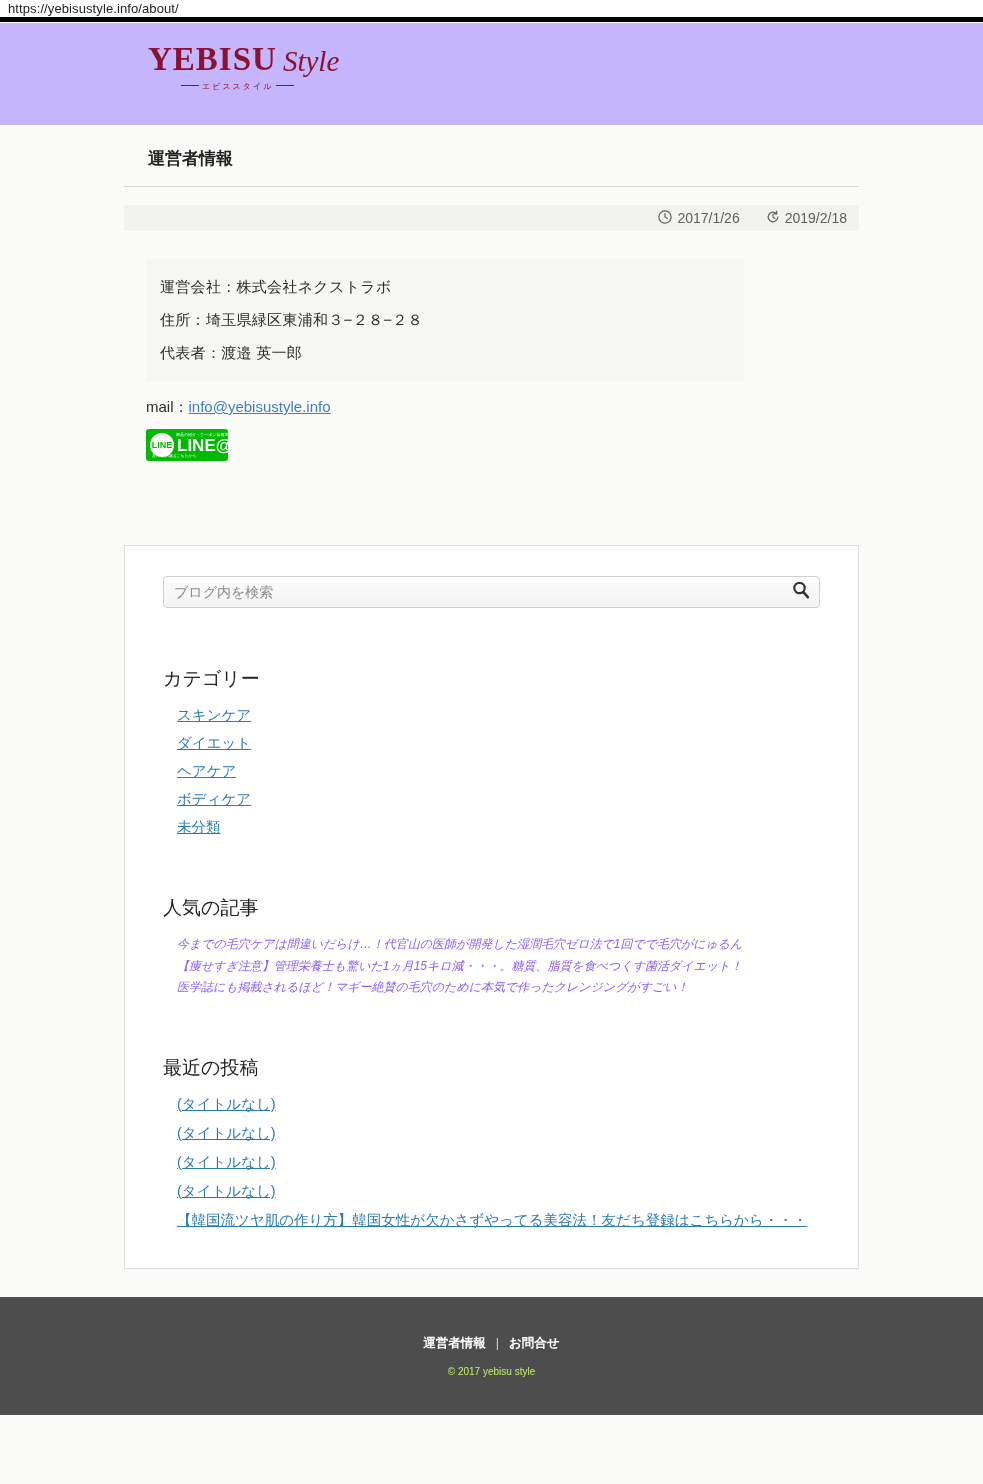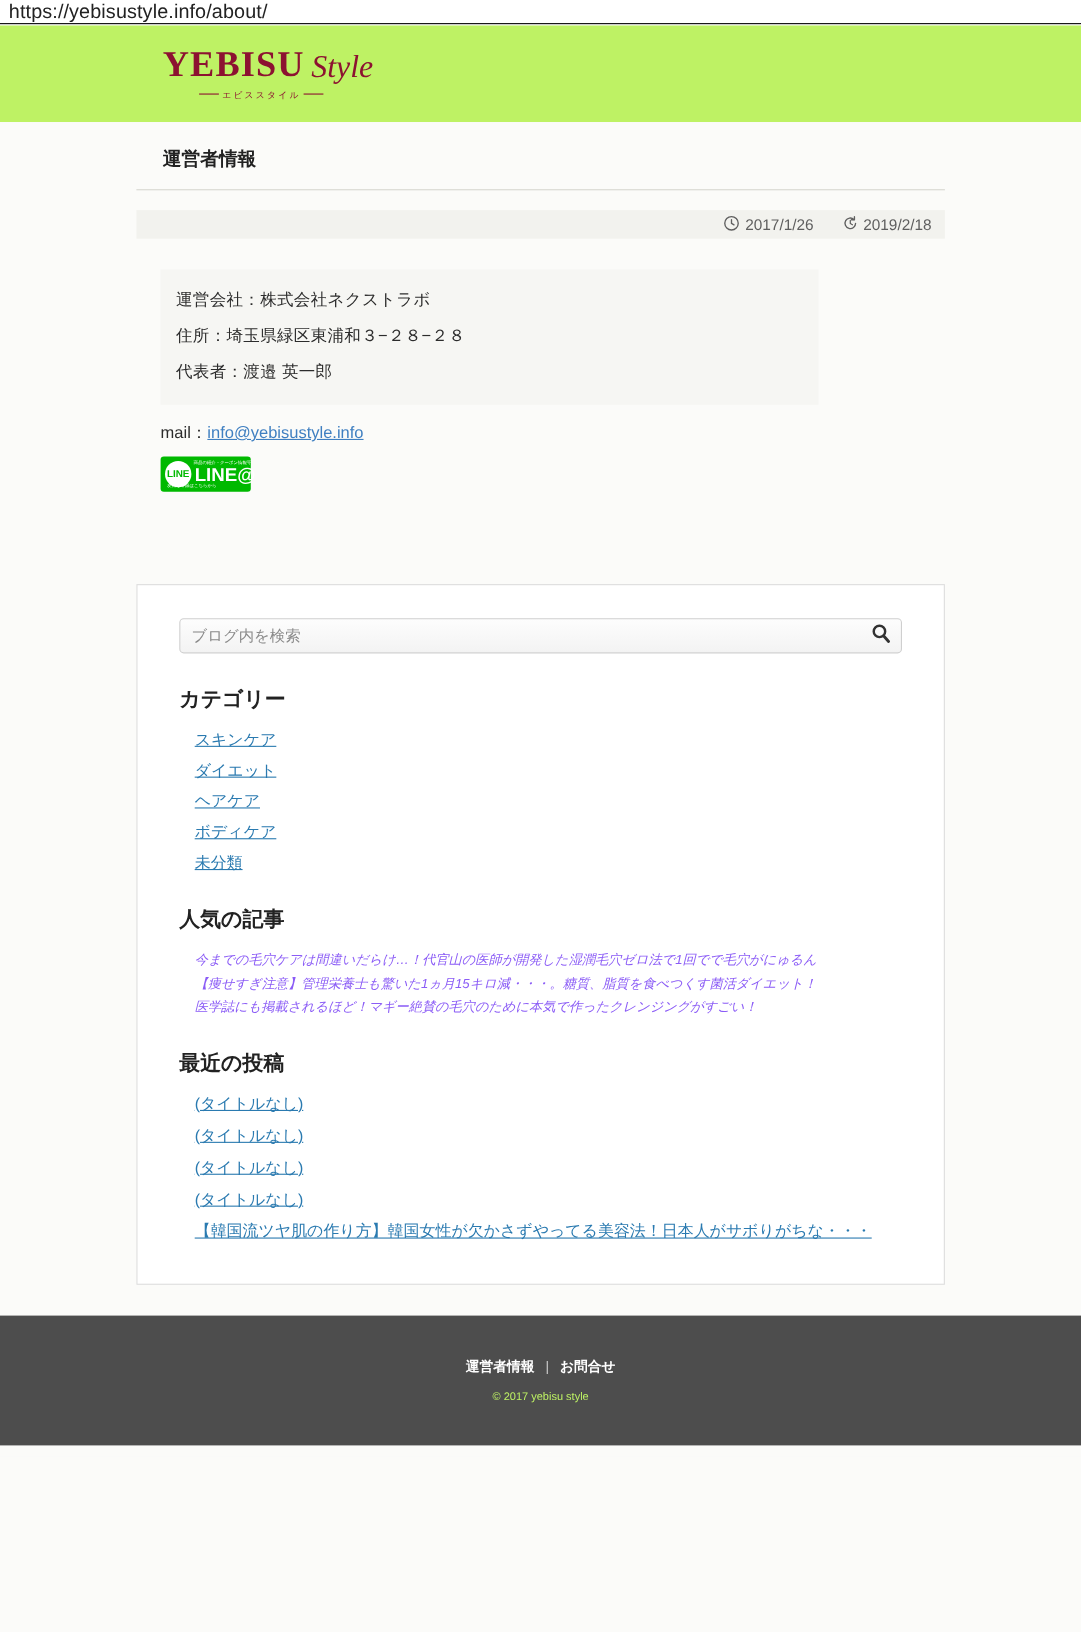--- a/index.html
+++ b/index.html
@@ -12,44 +12,44 @@
     width: 983px;
     height: 1484px;
     position: relative;
     overflow: hidden;
   }
 
   
   .urlbar {
     height: 22px;
     background: #ffffff;
-    border-bottom: 1px solid #000000;
+    border-bottom: 5px solid #000000;
     display: flex;
     align-items: center;
     padding: 0 8px;
-    font-size: 18px;
+    font-size: 13px;
     color: #222;
     letter-spacing: 0.1px;
   }
 
   
   .page {
     position: absolute;
     top: 23px;
     left: 0;
     right: 0;
     bottom: 0;
     background: #fbfbf9;
     overflow: hidden;
   }
 
   
   .site-header {
-    height: 88px;
-    background: #bef264;
+    height: 102px;
+    background: #c4b5fd;
     position: relative;
   }
   .logo {
     position: absolute;
     left: 148px;
     top: 20px;
     display: flex;
     align-items: flex-end;
   }
   .logo-main {
@@ -210,23 +210,23 @@
     background: transparent;
     font-size: 14px;
     color: #333;
     font-family: "Liberation Sans", "DejaVu Sans", sans-serif;
   }
   .search-input::placeholder { color: #8a8a8a; }
 
   .widget { margin: 0 16px; }
   .widget-title {
     font-size: 19px;
-    font-weight: bold;
+    font-weight: normal;
     color: #222;
-    margin: 29px 0 14px 0;
+    margin: 58px 0 14px 0;
   }
   .cat-list { list-style: none; margin: 0; padding: 0 0 0 14px; }
   .cat-list li { margin-bottom: 9px; }
   .cat-list a {
     color: #2a7ab0;
     font-size: 14.5px;
     text-decoration: underline;
   }
   .pop-list { margin: 0; padding: 0 0 0 14px; list-style: none; }
   .pop-list li {
@@ -364,21 +364,21 @@
         </ul>
       </div>
 
       <div class="widget">
         <div class="widget-title">最近の投稿</div>
         <ul class="recent-list">
           <li><a href="#">(タイトルなし)</a></li>
           <li><a href="#">(タイトルなし)</a></li>
           <li><a href="#">(タイトルなし)</a></li>
           <li><a href="#">(タイトルなし)</a></li>
-          <li><a href="#">【韓国流ツヤ肌の作り方】韓国女性が欠かさずやってる美容法！日本人がサボりがちな・・・</a></li>
+          <li><a href="#">【韓国流ツヤ肌の作り方】韓国女性が欠かさずやってる美容法！友だち登録はこちらから・・・</a></li>
         </ul>
       </div>
 
     </div>
 
     <div class="footer">
       <div class="footer-nav">
         <a href="#">運営者情報</a>
         <span class="footer-sep">|</span>
         <a href="#">お問合せ</a>

